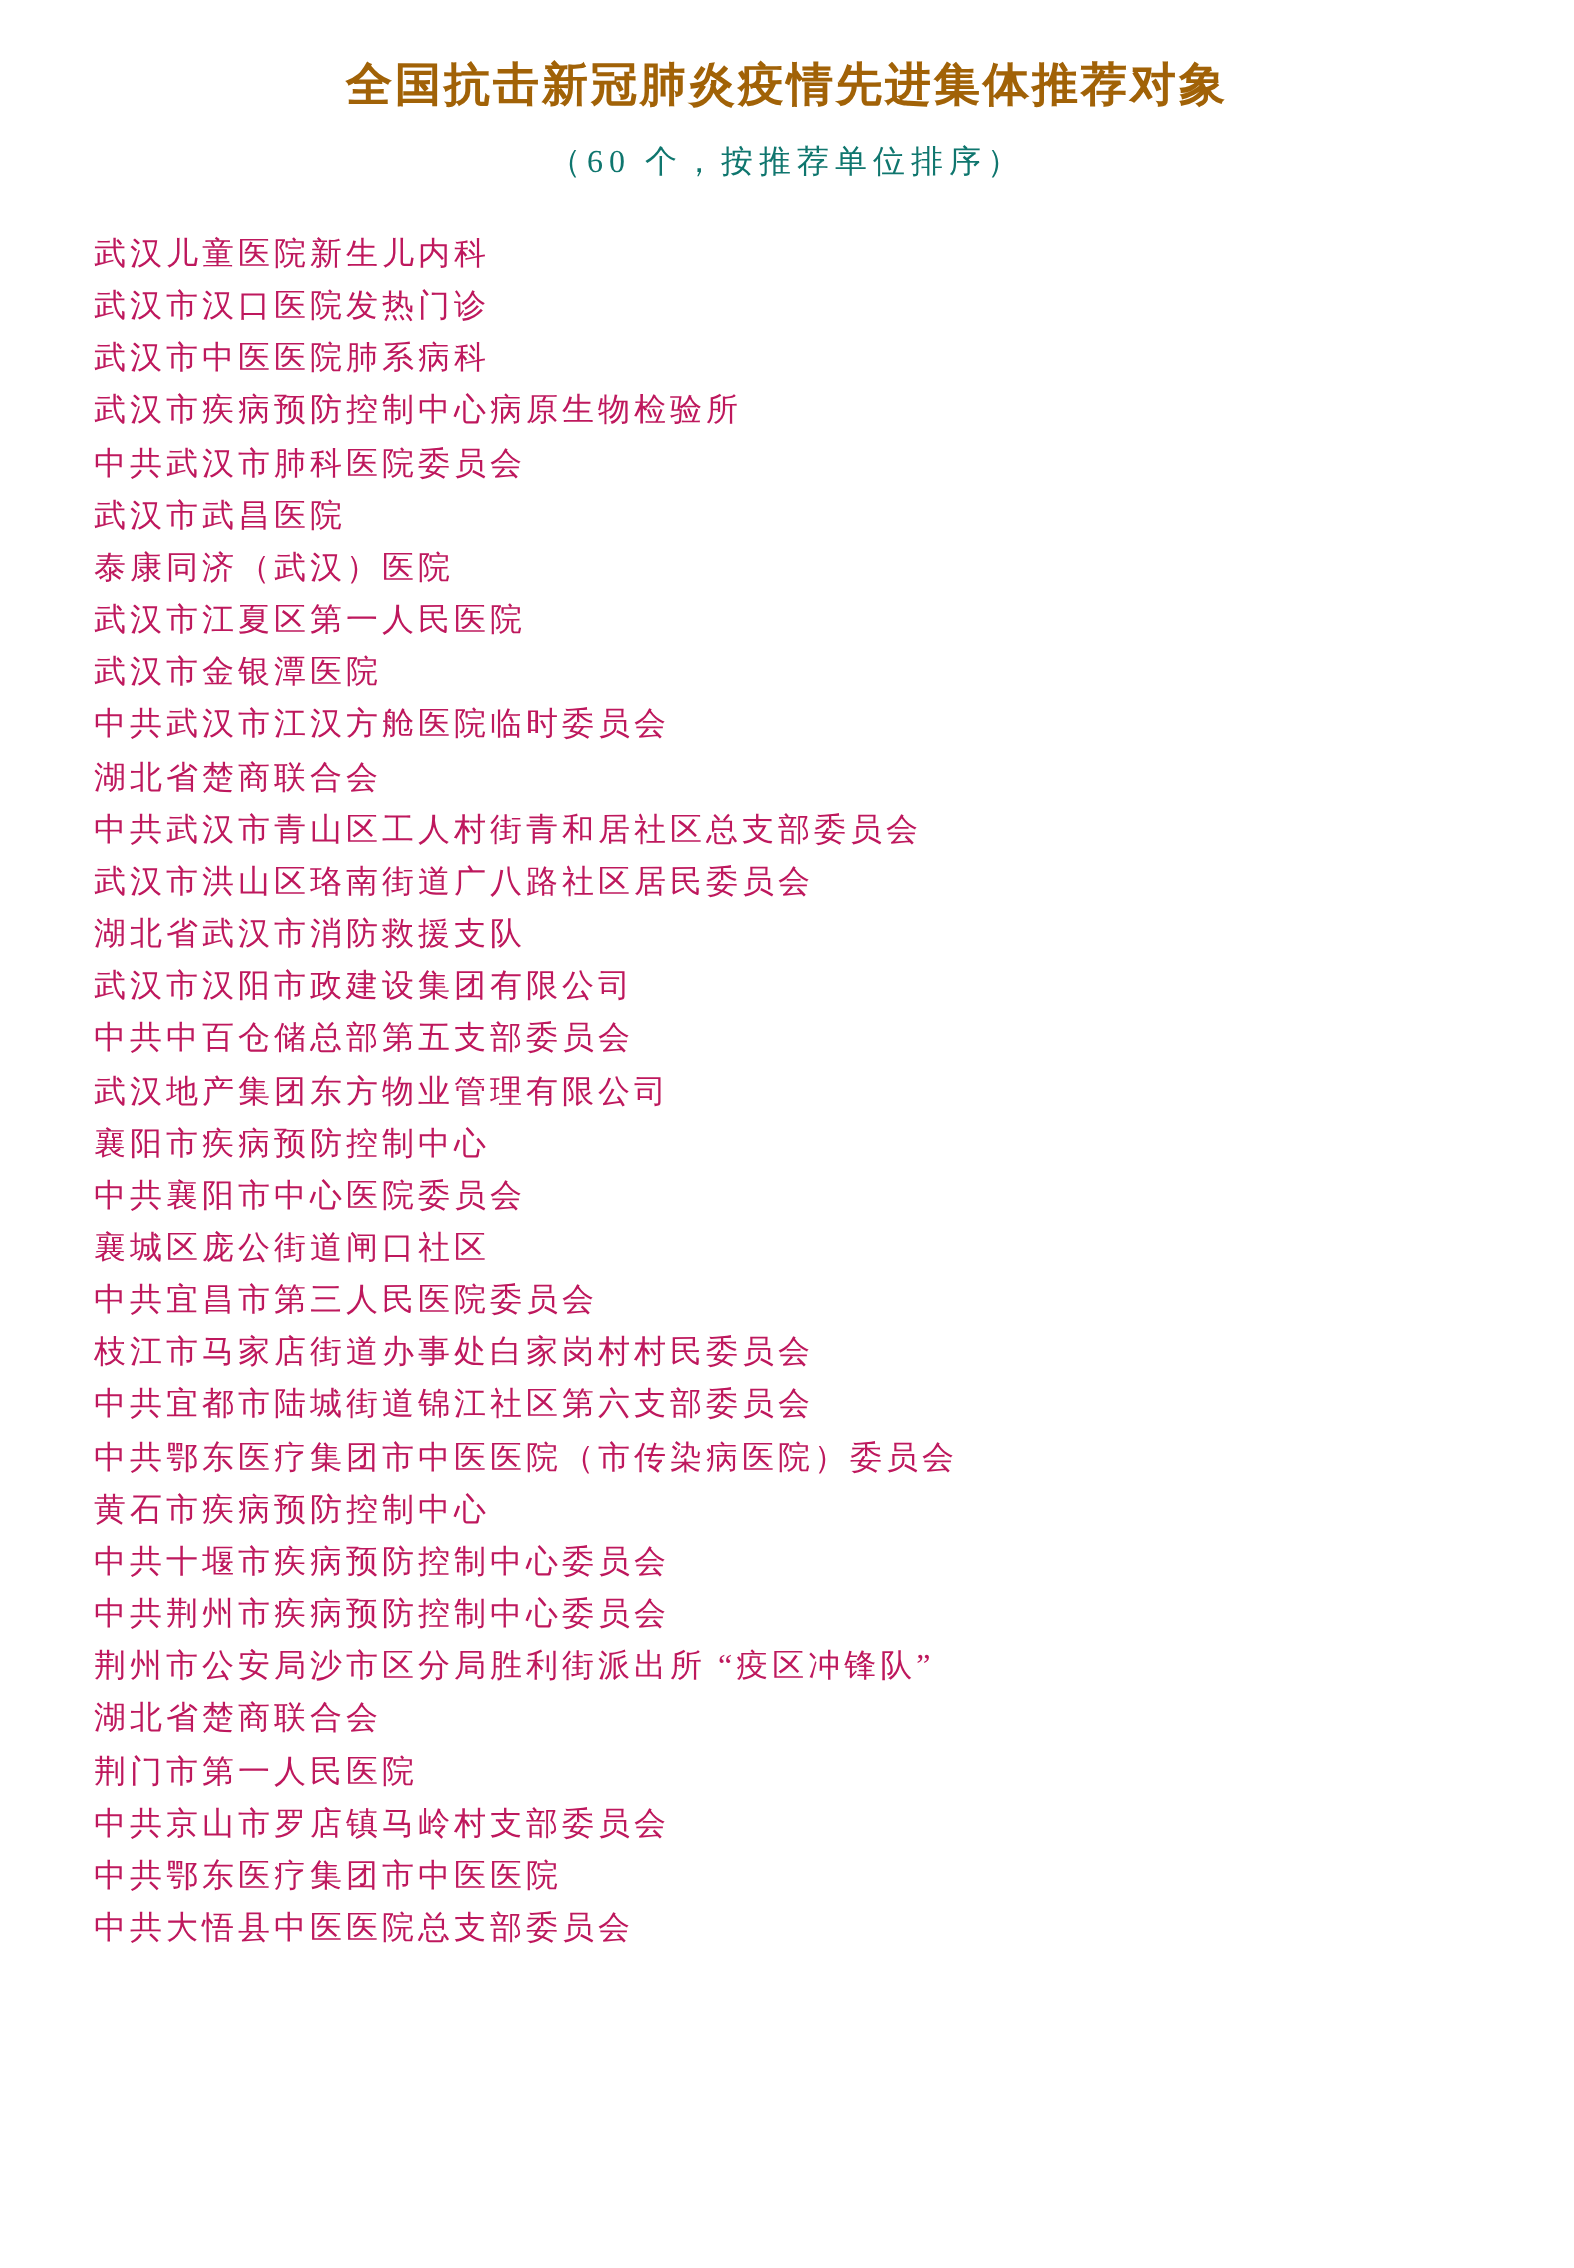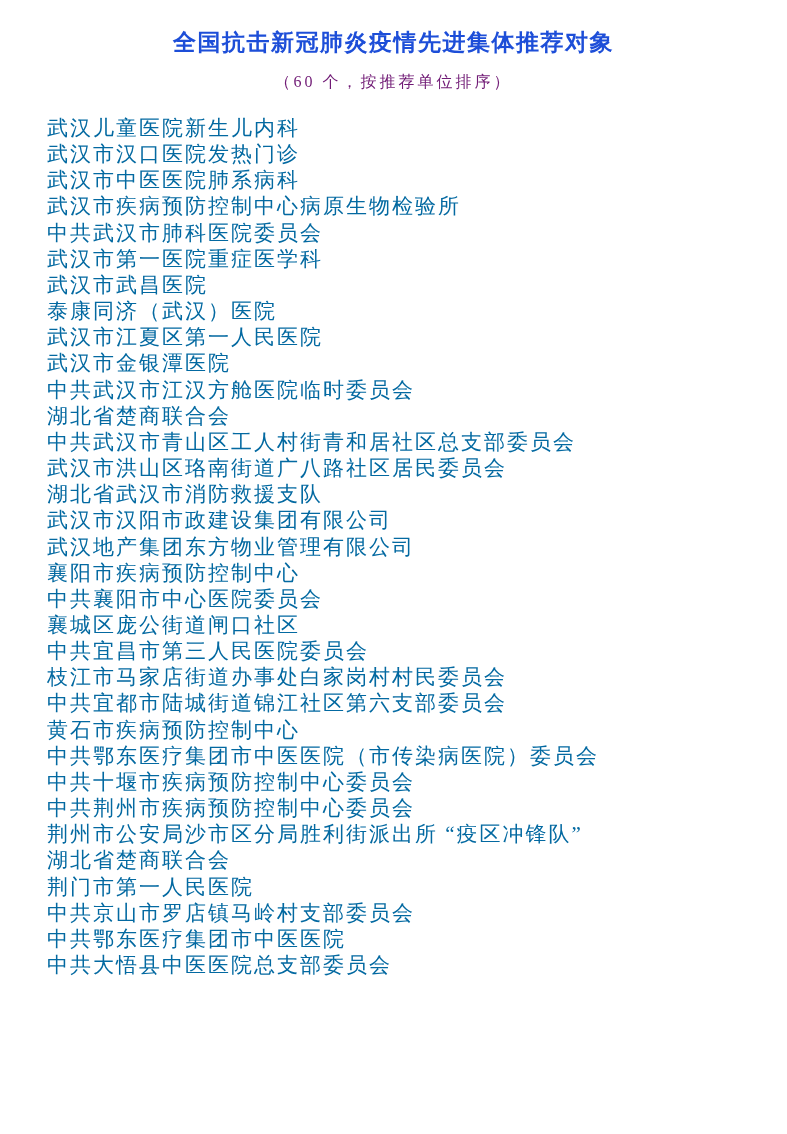--- a/index.html
+++ b/index.html
@@ -18,78 +18,78 @@
     width: 787px;
     height: 1134px;
     background: #ffffff;
     padding-top: 28px;
   }
   .title {
     margin: 0;
     text-align: center;
     font-size: 23px;
     font-weight: 700;
-    color: #1d4ed8;
+    color: #a16207;
     letter-spacing: 1.5px;
     line-height: 30px;
     white-space: nowrap;
   }
   .subtitle {
     margin: 13px 0 0 0;
     text-align: center;
     font-size: 16px;
-    color: #701a75;
+    color: #0f766e;
     letter-spacing: 3px;
     line-height: 22px;
     white-space: nowrap;
   }
   .list {
     margin-top: 22px;
     padding-left: 47px;
   }
   .list-item {
-    font-size: 21px;
-    color: #0369a1;
+    font-size: 16px;
+    color: #be185d;
     letter-spacing: 2px;
     line-height: 26.15px;
     white-space: nowrap;
   }
 </style>
 </head>
 <body>
 
 <div class="page">
   <h1 class="title">全国抗击新冠肺炎疫情先进集体推荐对象</h1>
   <p class="subtitle">（60 个，按推荐单位排序）</p>
   <div class="list">
       <div class="list-item">武汉儿童医院新生儿内科</div>
       <div class="list-item">武汉市汉口医院发热门诊</div>
       <div class="list-item">武汉市中医医院肺系病科</div>
       <div class="list-item">武汉市疾病预防控制中心病原生物检验所</div>
       <div class="list-item">中共武汉市肺科医院委员会</div>
-      <div class="list-item">武汉市第一医院重症医学科</div>
       <div class="list-item">武汉市武昌医院</div>
       <div class="list-item">泰康同济（武汉）医院</div>
       <div class="list-item">武汉市江夏区第一人民医院</div>
       <div class="list-item">武汉市金银潭医院</div>
       <div class="list-item">中共武汉市江汉方舱医院临时委员会</div>
       <div class="list-item">湖北省楚商联合会</div>
       <div class="list-item">中共武汉市青山区工人村街青和居社区总支部委员会</div>
       <div class="list-item">武汉市洪山区珞南街道广八路社区居民委员会</div>
       <div class="list-item">湖北省武汉市消防救援支队</div>
       <div class="list-item">武汉市汉阳市政建设集团有限公司</div>
+      <div class="list-item">中共中百仓储总部第五支部委员会</div>
       <div class="list-item">武汉地产集团东方物业管理有限公司</div>
       <div class="list-item">襄阳市疾病预防控制中心</div>
       <div class="list-item">中共襄阳市中心医院委员会</div>
       <div class="list-item">襄城区庞公街道闸口社区</div>
       <div class="list-item">中共宜昌市第三人民医院委员会</div>
       <div class="list-item">枝江市马家店街道办事处白家岗村村民委员会</div>
       <div class="list-item">中共宜都市陆城街道锦江社区第六支部委员会</div>
+      <div class="list-item">中共鄂东医疗集团市中医医院（市传染病医院）委员会</div>
       <div class="list-item">黄石市疾病预防控制中心</div>
-      <div class="list-item">中共鄂东医疗集团市中医医院（市传染病医院）委员会</div>
       <div class="list-item">中共十堰市疾病预防控制中心委员会</div>
       <div class="list-item">中共荆州市疾病预防控制中心委员会</div>
       <div class="list-item">荆州市公安局沙市区分局胜利街派出所 “疫区冲锋队”</div>
       <div class="list-item">湖北省楚商联合会</div>
       <div class="list-item">荆门市第一人民医院</div>
       <div class="list-item">中共京山市罗店镇马岭村支部委员会</div>
       <div class="list-item">中共鄂东医疗集团市中医医院</div>
       <div class="list-item">中共大悟县中医医院总支部委员会</div>
     </div>
 </div>

